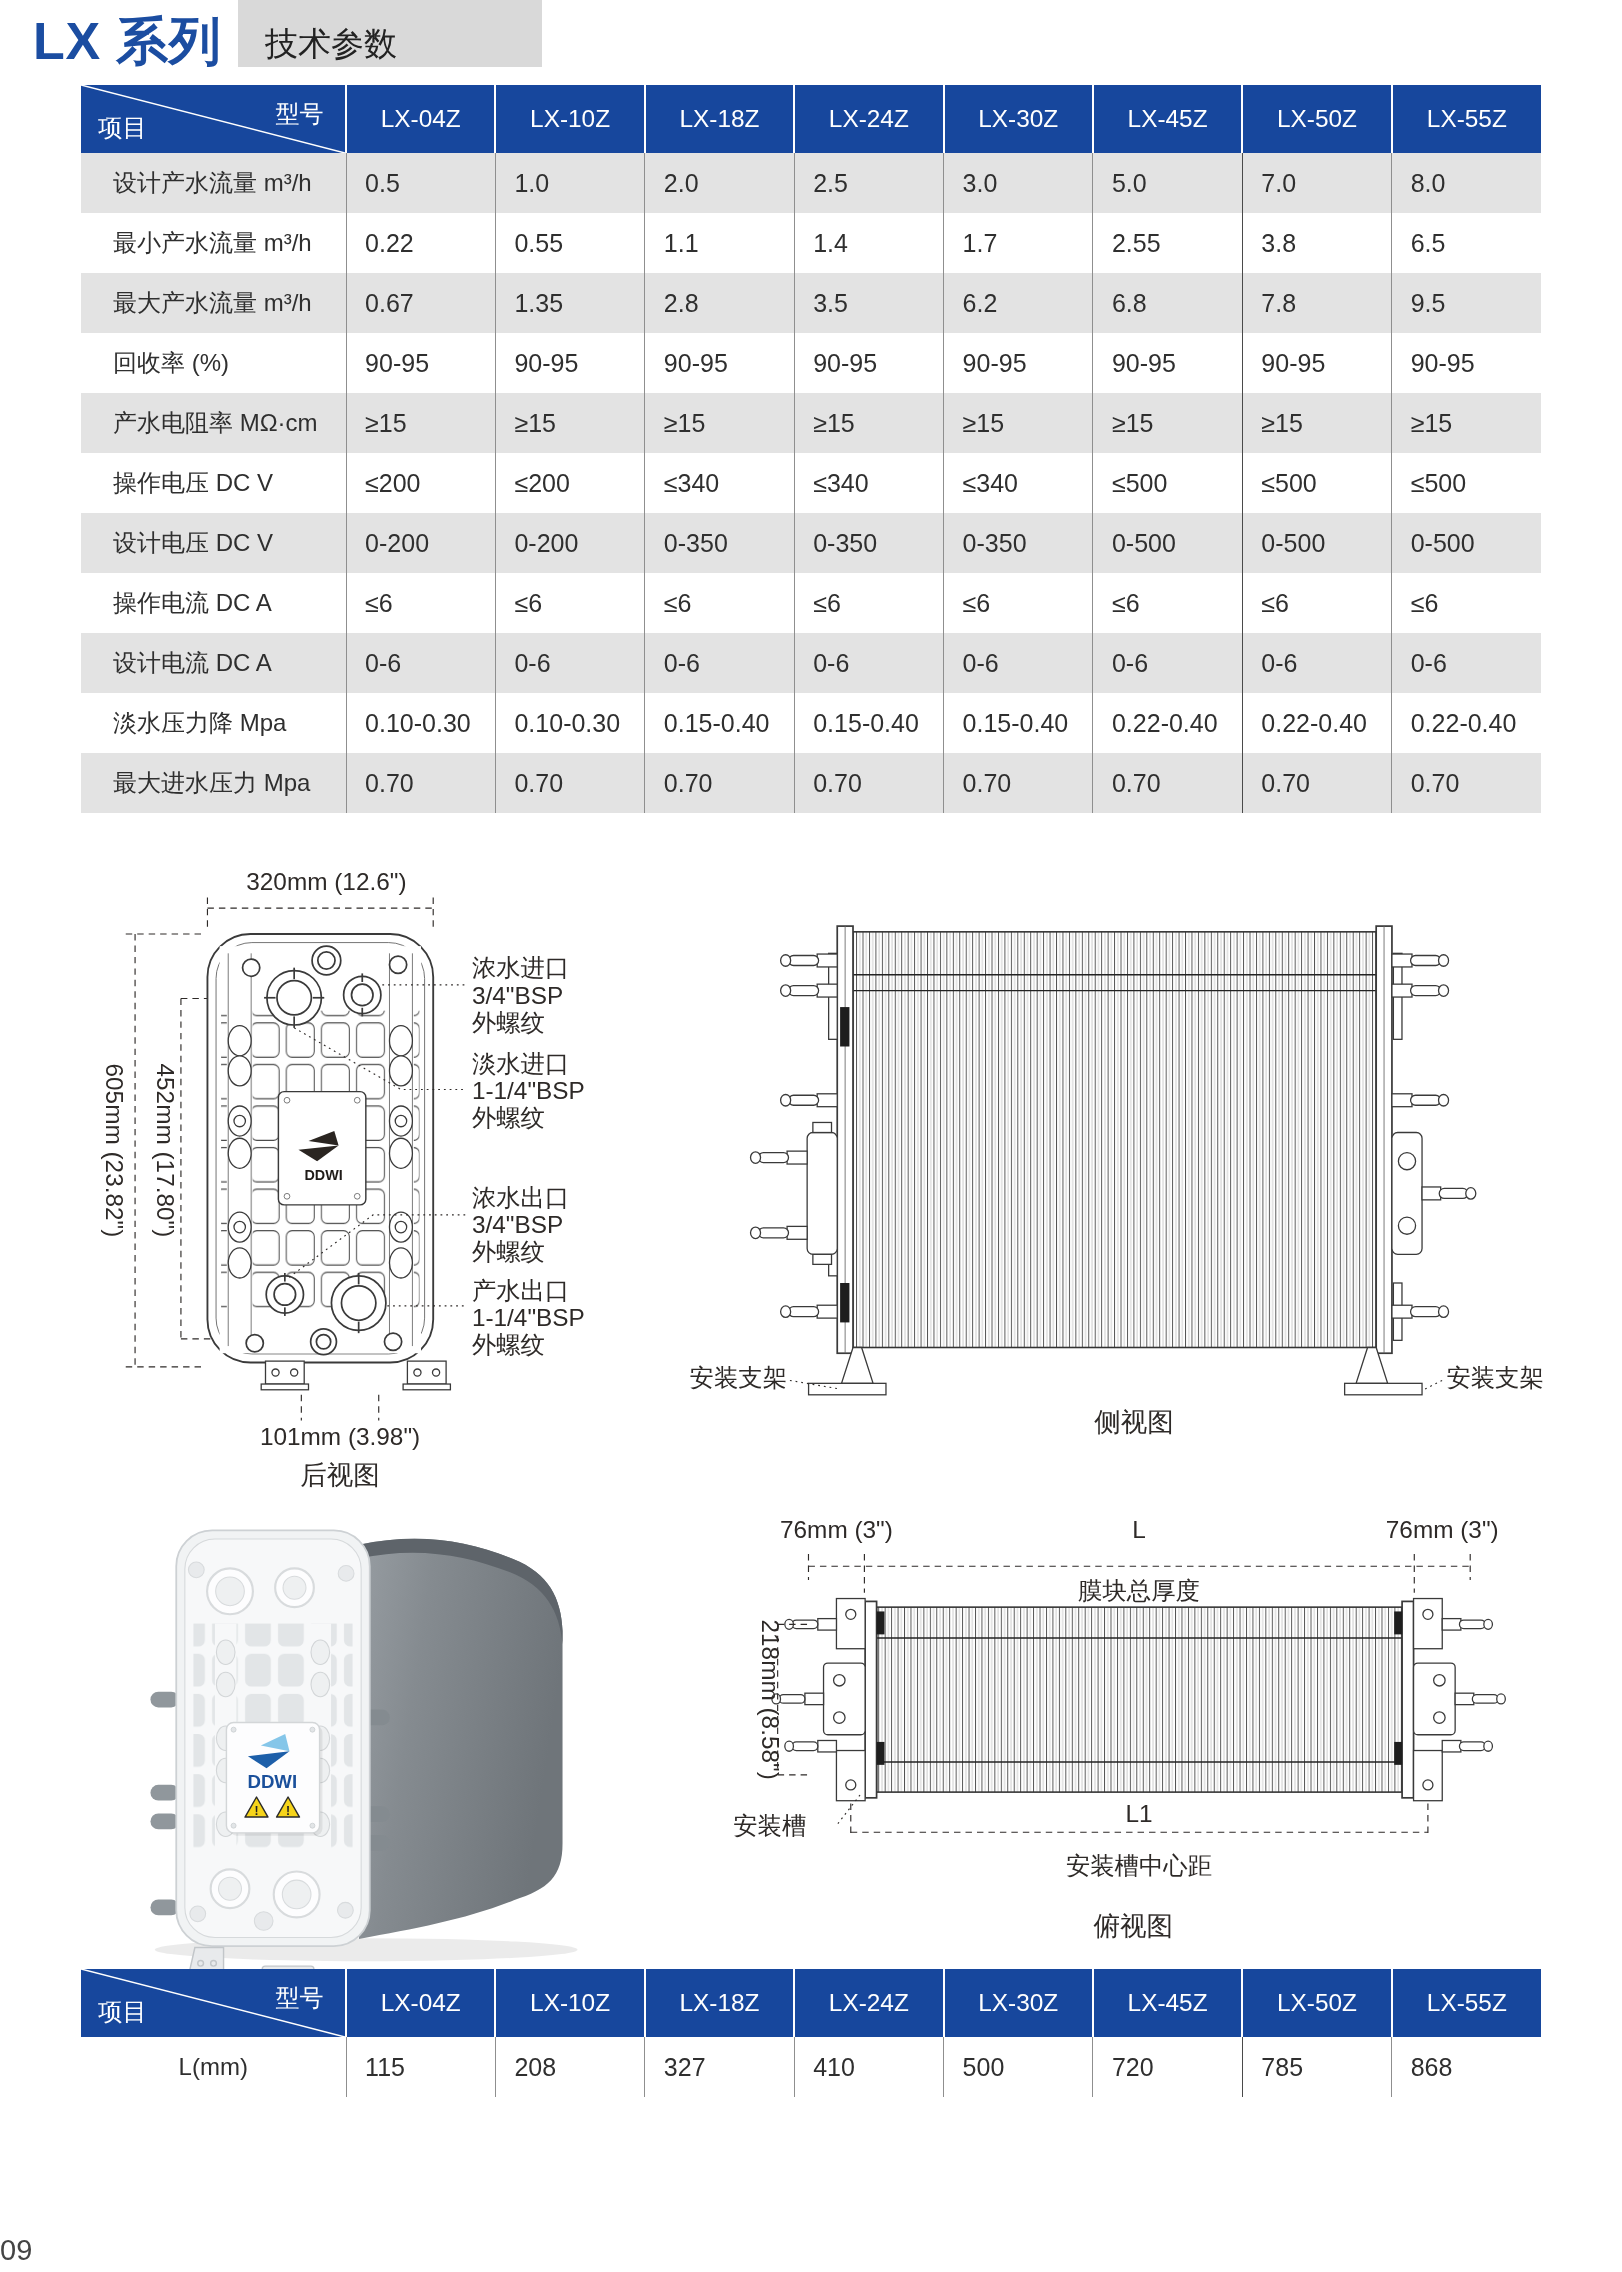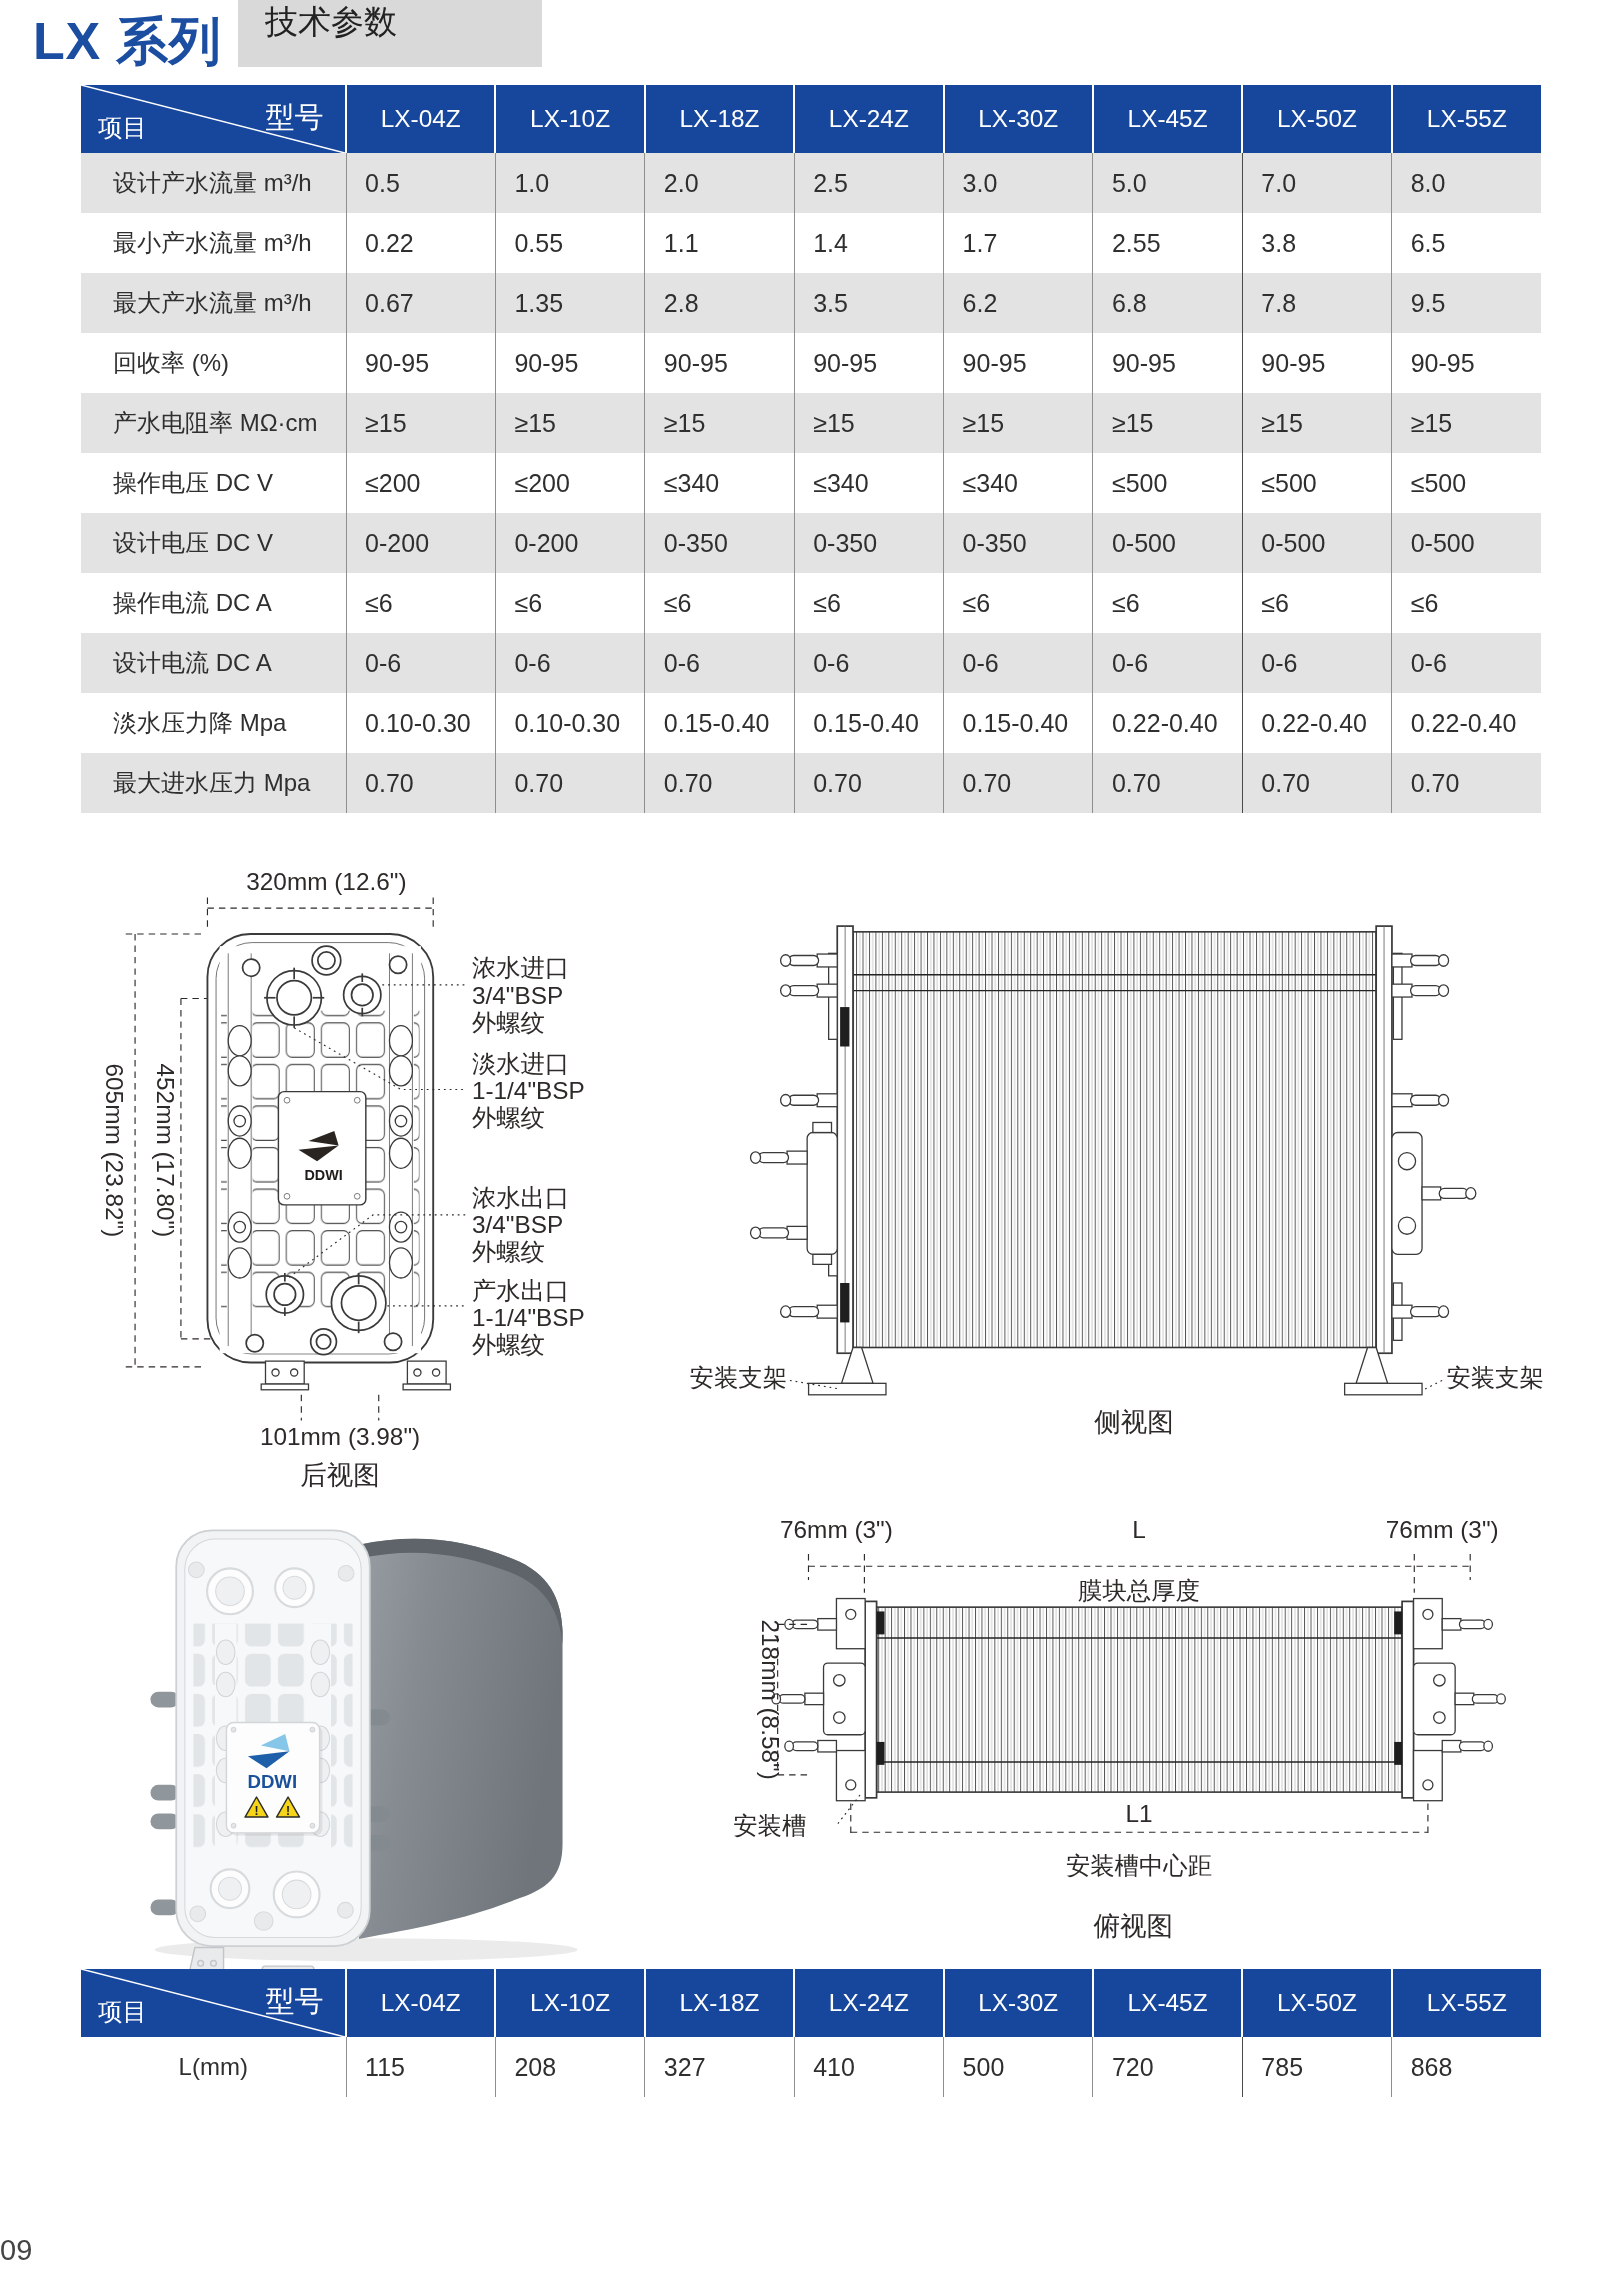--- a/index.html
+++ b/index.html
@@ -7,36 +7,36 @@
     position:relative;width:1622px;height:2273px;overflow:hidden;
     font-family:"Liberation Sans","DejaVu Sans",sans-serif;color:#2f2f2f;
   }
   
   .series-title{
     position:absolute;left:33px;top:7.2px;font-size:52px;font-weight:bold;
     color:#1b4da1;letter-spacing:0.7px;
   }
   .subtitle-box{
     position:absolute;left:238px;top:0;width:304px;height:67px;background:#d9d9d9;
-    display:flex;align-items:flex-start;box-sizing:border-box;padding-left:27px;
+    display:flex;align-items:flex-end;box-sizing:border-box;padding-left:27px;
     font-size:33px;color:#222222;
   }
   
   table.data{
     position:absolute;left:81px;width:1460px;border-collapse:collapse;table-layout:fixed;
   }
   #spec-table{top:85px;}
   #dims-table{top:1969px;}
   table.data thead th{
     background:#17479d;color:#ffffff;font-weight:normal;font-size:24.4px;
     height:68px;border-left:2.2px solid #ffffff;padding:0;text-align:center;
   }
   table.data thead th.corner{border-left:none;width:264px;position:relative;}
   .corner-diag{position:absolute;left:0;top:0;width:100%;height:100%;display:block;}
-  .corner-top{position:absolute;top:13px;right:21.5px;font-size:29px;color:#ffffff;}
+  .corner-top{position:absolute;top:13px;right:21.5px;font-size:24px;color:#ffffff;}
   .corner-bottom{position:absolute;bottom:9.3px;left:17px;font-size:24.4px;color:#ffffff;text-align:center;}
   table.data tbody td{
     height:60px;font-size:25px;color:#2f2f2f;
     border-left:0.7px solid #8f8f8f;padding:0 0 0 18.6px;text-align:left;vertical-align:middle;
   }
   table.data tbody td.row-label{border-left:none;padding-left:32px;font-size:24px;}
   table.data tbody td.row-label.center{text-align:center;padding-left:0;}
   table.data tbody tr.shaded{background:#e3e3e3;}
   table.data tbody td.sep-strong{border-left:1.4px solid #4a4a4a;}
   

